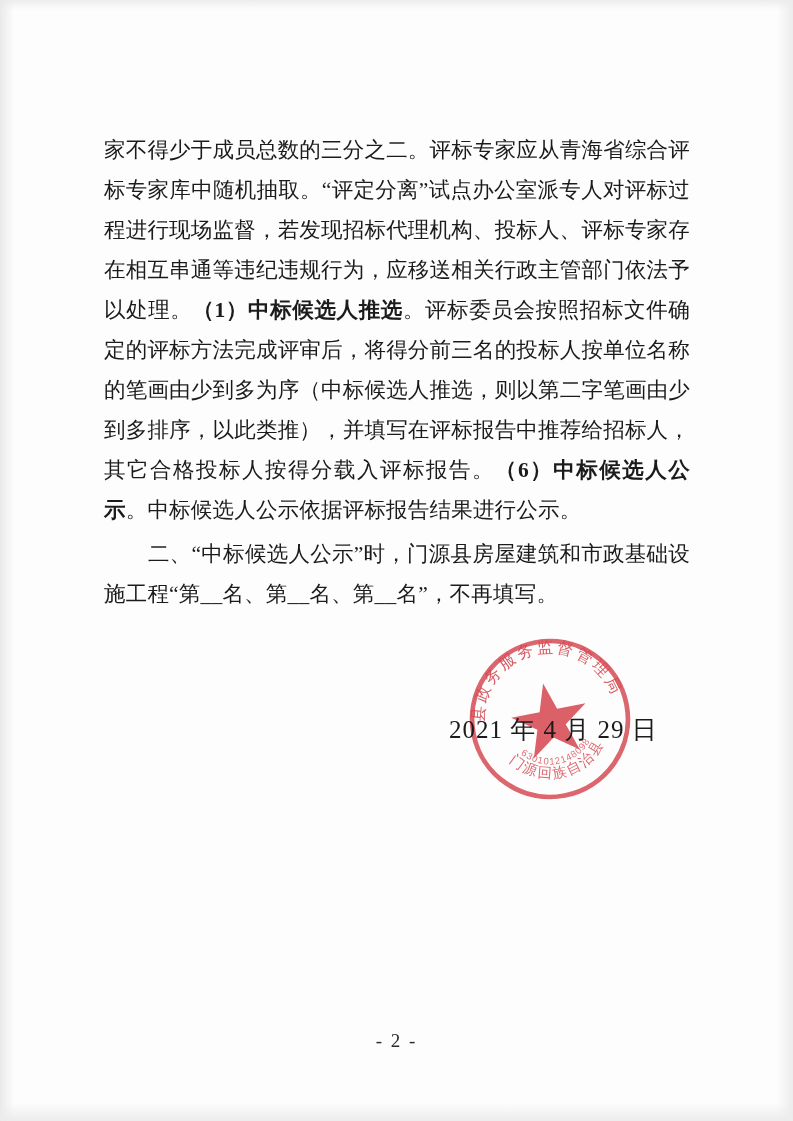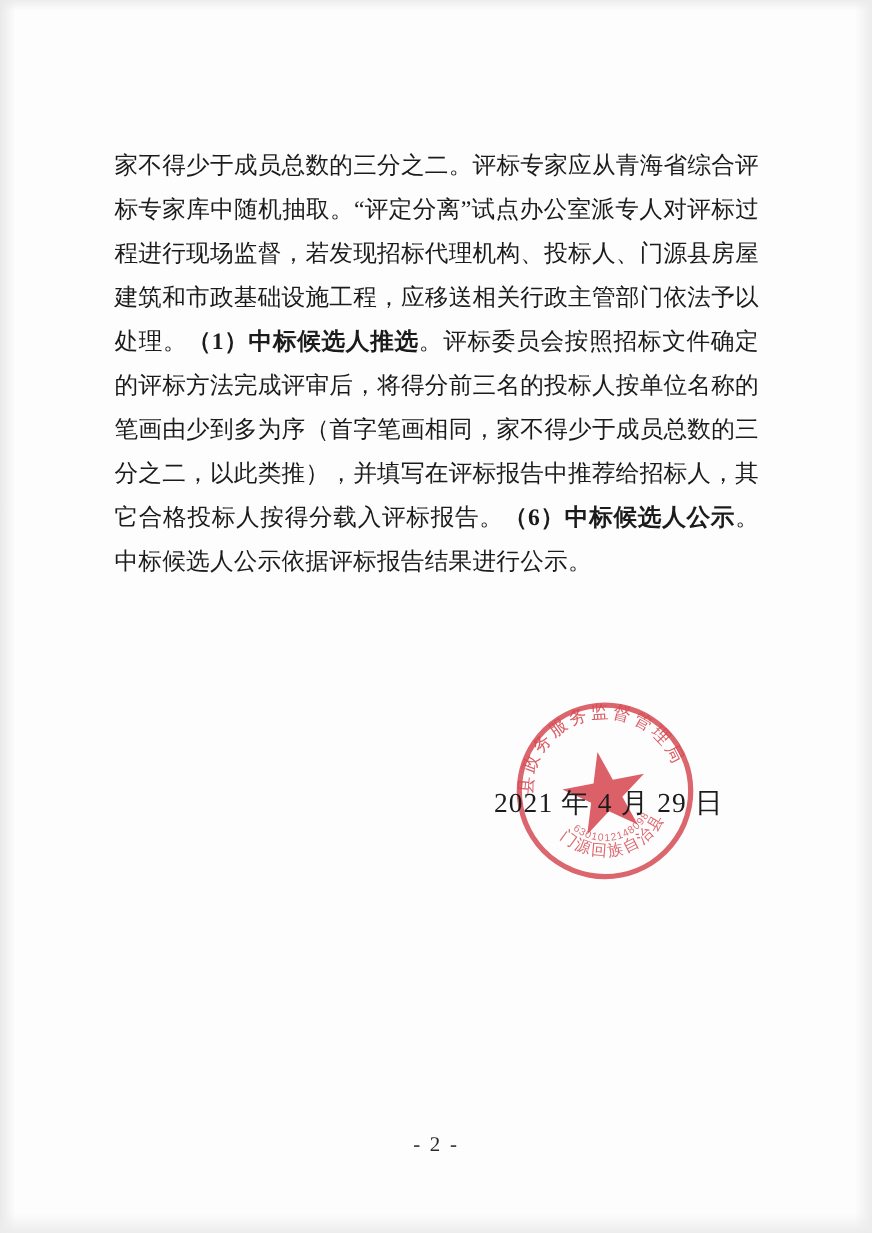--- a/index.html
+++ b/index.html
@@ -117,21 +117,22 @@
 </head>
 <body>
 
 <div class="page">
   <div class="scan-edge-top"></div>
   <div class="scan-edge-left"></div>
   <div class="scan-edge-right"></div>
   <div class="scan-edge-bottom"></div>
 
   <div class="content">
-    <p class="para body-1" id="para-1"><span>家不得少于成员总数的三分之二。评标专家应从青海省综合评标专家库中随机抽取。“评定分离”试点办公室派专人对评标过程进行现场监督，若发现招标代理机构、投标人、门源县房屋建筑和市政基础设施工程，应移送相关行政主管部门依法予以处理。</span><span class="bold">（1）中标候选人推选</span><span>。评标委员会按照招标文件确定的评标方法完成评审后，将得分前三名的投标人按单位名称的笔画由少到多为序（首字笔画相同，家不得少于成员总数的三分之二，以此类推），并填写在评标报告中推荐给招标人，其它合格投标人按得分载入评标报告。</span><span class="bold">（6）中标候选人公示</span><span>。中标候选人公示依据评标报告结果进行公示。</span></p>
+    <p class="para body-1" id="para-1"><span>家不得少于成员总数的三分之二。评标专家应从青海省综合评标专家库中随机抽取。“评定分离”试点办公室派专人对评标过程进行现场监督，若发现招标代理机构、投标人、评标专家存在相互串通等违纪违规行为，应移送相关行政主管部门依法予以处理。</span><span class="bold">（1）中标候选人推选</span><span>。评标委员会按照招标文件确定的评标方法完成评审后，将得分前三名的投标人按单位名称的笔画由少到多为序（中标候选人推选，则以第二字笔画由少到多排序，以此类推），并填写在评标报告中推荐给招标人，其它合格投标人按得分载入评标报告。</span><span class="bold">（6）中标候选人公示</span><span>。中标候选人公示依据评标报告结果进行公示。</span></p>
+    <p class="para body-2" id="para-2"><span>二、“中标候选人公示”时，门源县房屋建筑和市政基础设施工程“第__名、第__名、第__名”，不再填写。</span></p>
   </div>
 
   <div class="seal-wrap">
     <svg class="seal" viewBox="0 0 200 200">
       <defs>
         <path id="topArc" d="M 30,100 A 70,70 0 0 1 170,100"></path>
         <path id="bottomArc" d="M 38,100 A 62,62 0 0 0 162,100"></path>
         <path id="codeArc" d="M 52,100 A 48,48 0 0 0 148,100"></path>
       </defs>
       <circle cx="100" cy="100" r="82" fill="none" stroke="#d0323c" stroke-width="5" opacity="0.85"></circle>

